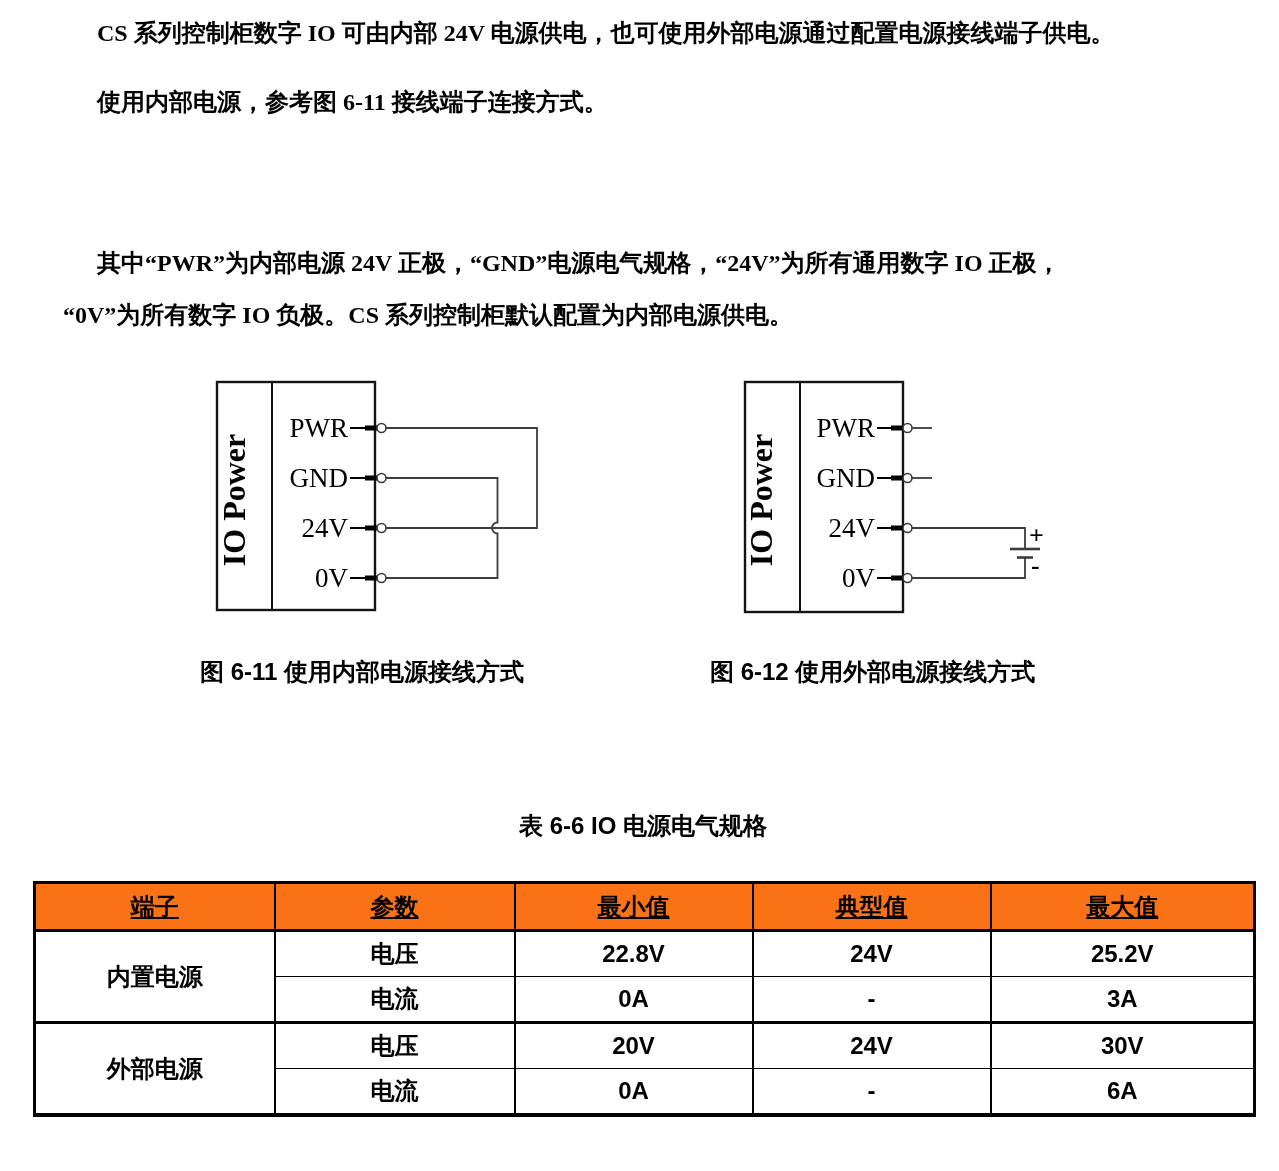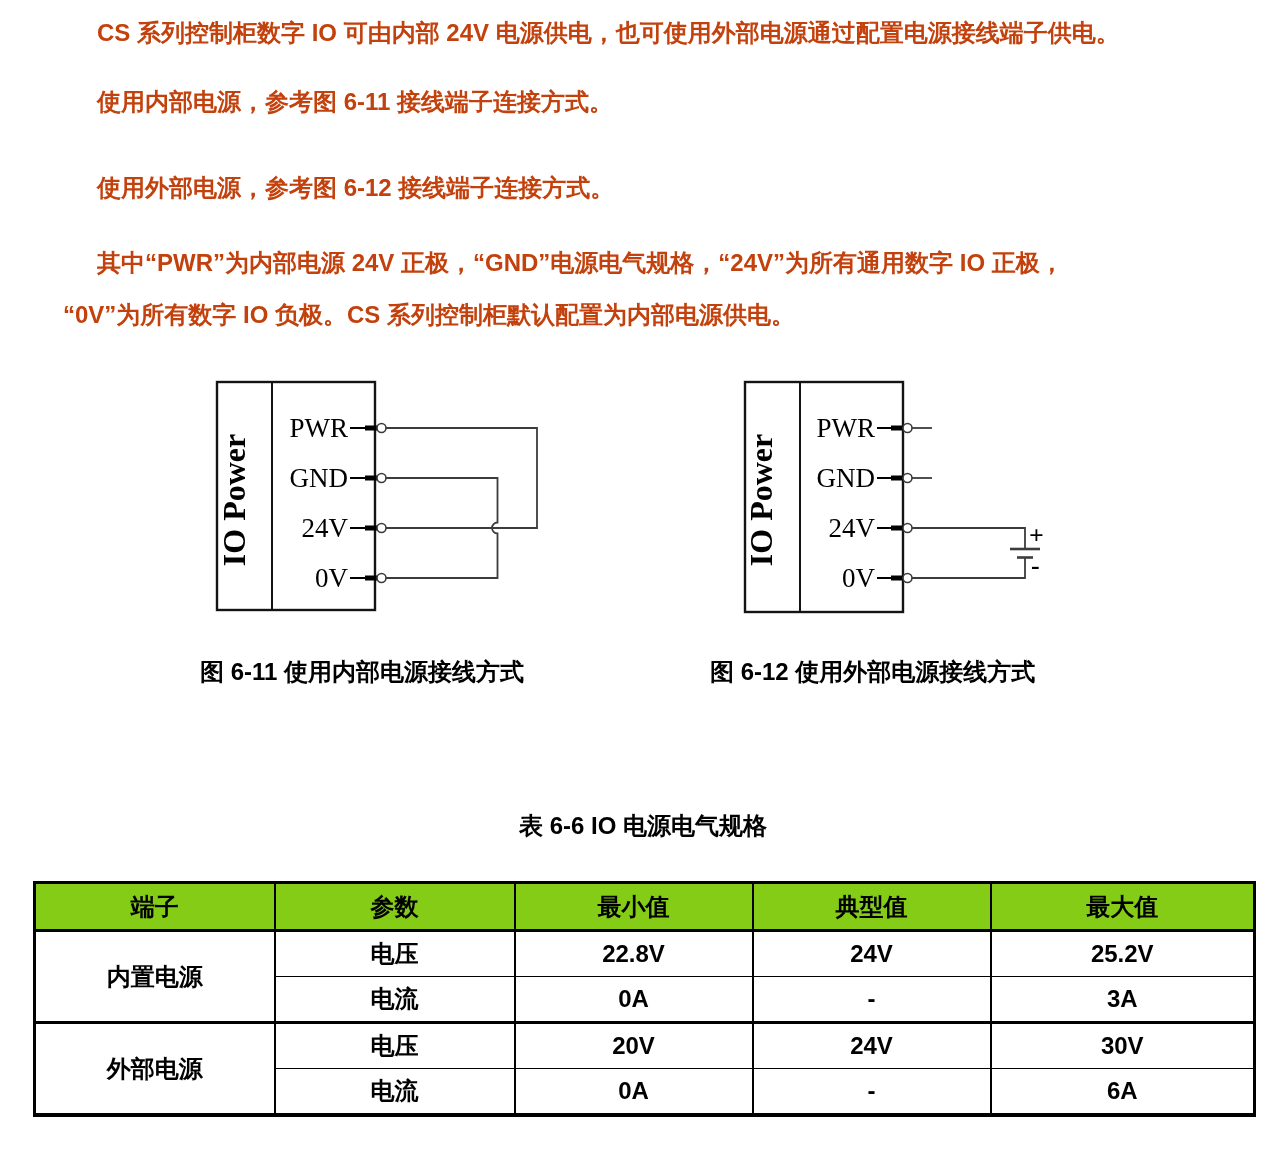--- a/index.html
+++ b/index.html
@@ -1,20 +1,20 @@
 <!DOCTYPE html>
 <html><head>
 <meta charset="utf-8">
 <style>
   html,body{margin:0;padding:0;background:#ffffff;}
   body{width:1279px;height:1171px;overflow:hidden;}
   .page{position:relative;width:1279px;height:1171px;background:#ffffff;
         font-family:"Liberation Sans",sans-serif;color:#000;}
   .para{position:absolute;left:63px;width:1152px;margin:0;
-        font-size:24px;font-weight:700;color:#c2410c;white-space:nowrap;}
+        font-size:24px;font-weight:700;color:#000000;white-space:nowrap;font-family:Liberation Serif, serif;}
   .line{line-height:34px;}
   .indent{text-indent:34px;}
   .p4line{line-height:52px;white-space:nowrap;}
   .fig-caption{position:absolute;font-size:24px;font-weight:700;text-align:left;
         line-height:34px;white-space:nowrap;}
   .table-caption{position:absolute;left:33px;top:809px;width:1220px;text-align:center;
         font-size:24px;font-weight:700;line-height:34px;}
   .diagram{position:absolute;overflow:visible;}
   .box{fill:none;stroke:#141414;stroke-width:2.4px;}
   .divider{stroke:#141414;stroke-width:2px;}
@@ -25,36 +25,35 @@
   .pin-bold{stroke:#000;stroke-width:5px;}
   .term{fill:#ffffff;stroke:#3a3a3a;stroke-width:1.6px;}
   .wire{fill:none;stroke:#3c3c3c;stroke-width:1.8px;}
   .plate{stroke:#3c3c3c;stroke-width:2.6px;}
   .sign{font-family:"Liberation Serif",serif;font-weight:700;font-size:26px;fill:#000;}
   .spec-table{position:absolute;left:33px;top:881px;width:1220px;
         border-collapse:collapse;table-layout:fixed;text-align:center;
         font-size:24px;font-weight:700;color:#000;
         border:3px solid #000;border-bottom:4px solid #000;}
   .spec-table th,.spec-table td{border:2px solid #000;padding:0;vertical-align:middle;}
-  .spec-table th{background:#84cc16;height:45px;border-bottom:3px solid #000;}
+  .spec-table th{background:#f97316;height:45px;border-bottom:3px solid #000;text-decoration:underline;}
   .spec-table td{height:44px;}
   .thin-bottom{border-bottom:1.5px solid #000 !important;}
   .thin-top{border-top:1.5px solid #000 !important;}
   .group-end{border-bottom:3px solid #000 !important;}
 </style>
 </head>
 <body>
 
 <div class="page">
 
   <p class="para line indent" style="top:16px">CS 系列控制柜数字 IO 可由内部 24V 电源供电，也可使用外部电源通过配置电源接线端子供电。</p>
 
   <p class="para line indent" style="top:85px">使用内部电源，参考图 6-11 接线端子连接方式。</p>
 
-  <p class="para line indent" style="top:171px">使用外部电源，参考图 6-12 接线端子连接方式。</p>
 
   <div class="para" style="top:237px">
     <div class="p4line indent">其中“PWR”为内部电源 24V 正极，“GND”电源电气规格，“24V”为所有通用数字 IO 正极，</div>
     <div class="p4line">“0V”为所有数字 IO 负极。CS 系列控制柜默认配置为内部电源供电。</div>
   </div>
 
   <svg class="diagram" style="left:200px;top:378px" width="360" height="240" viewBox="0 0 360 240">
     <rect class="box" x="17" y="4" width="158" height="228"></rect>
     <line class="divider" x1="72" y1="4" x2="72" y2="232"></line>
     <text class="box-label" transform="translate(45,122) rotate(-90)">IO Power</text>

